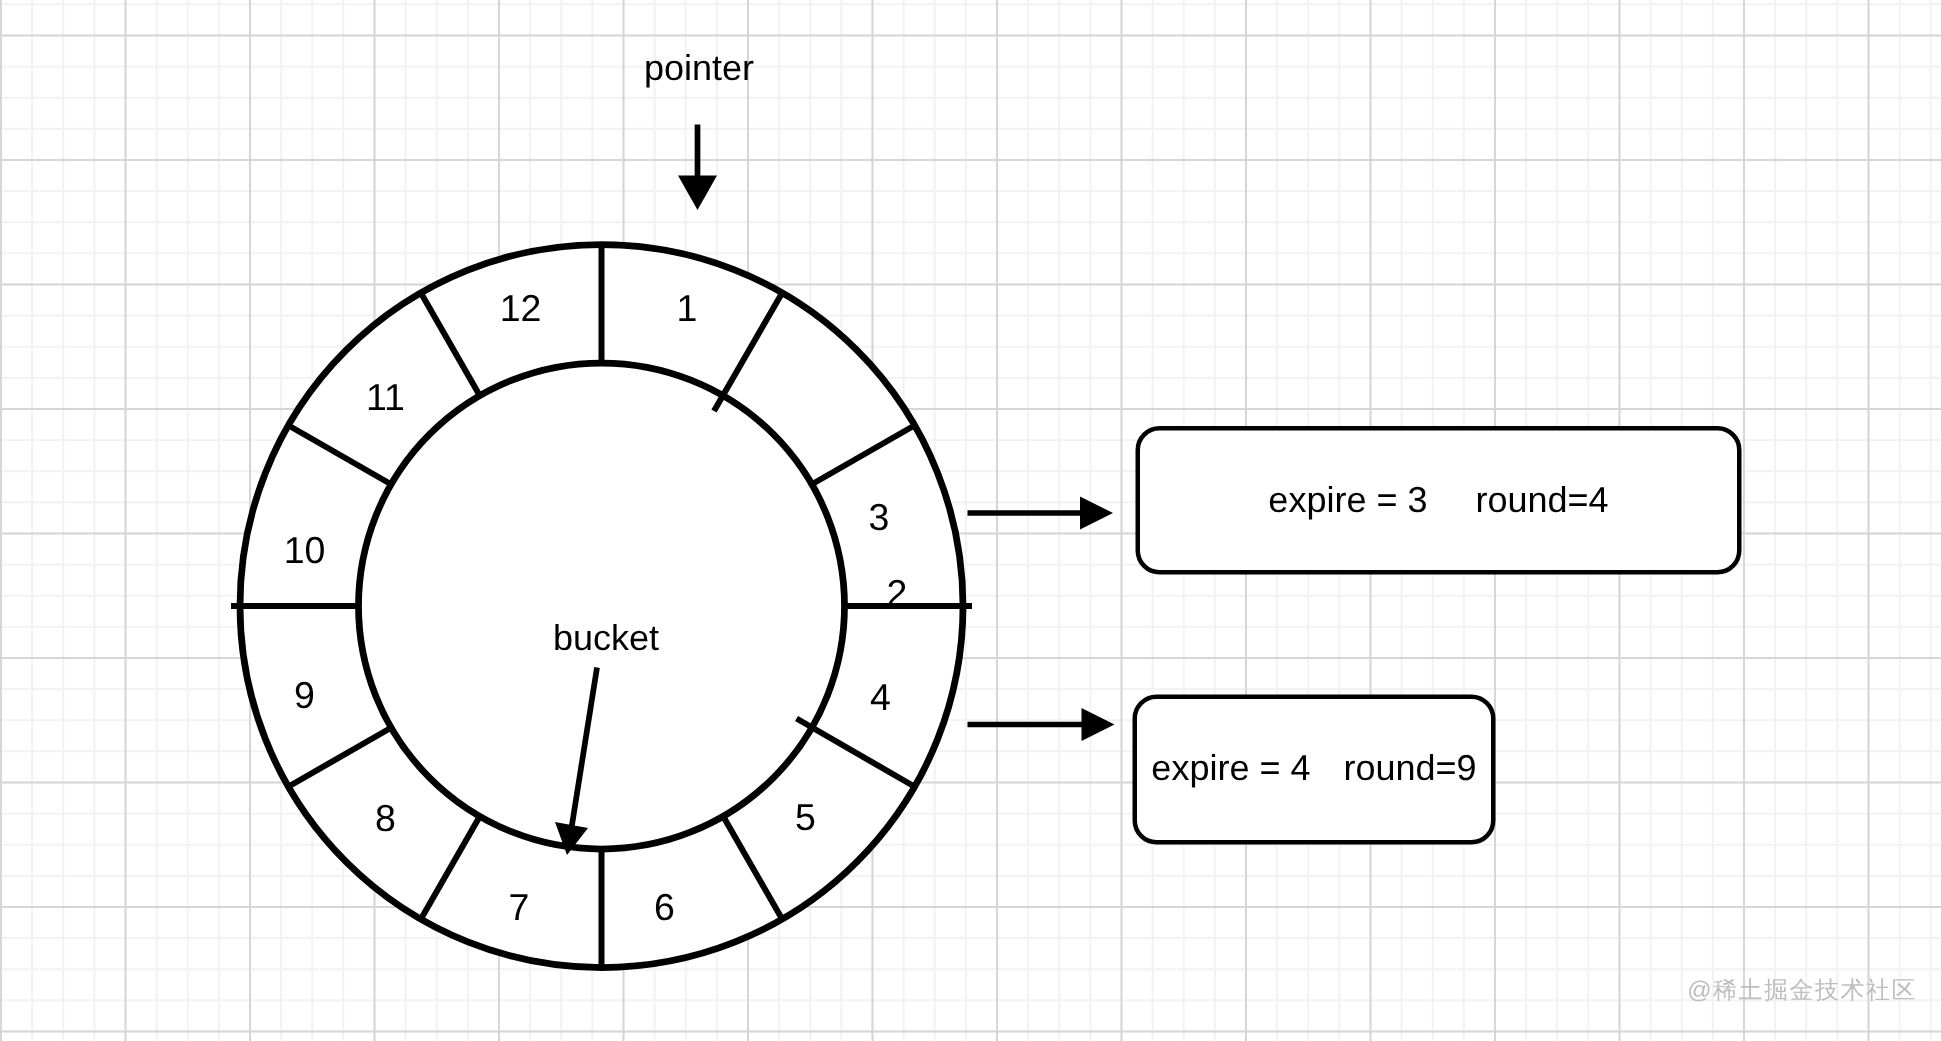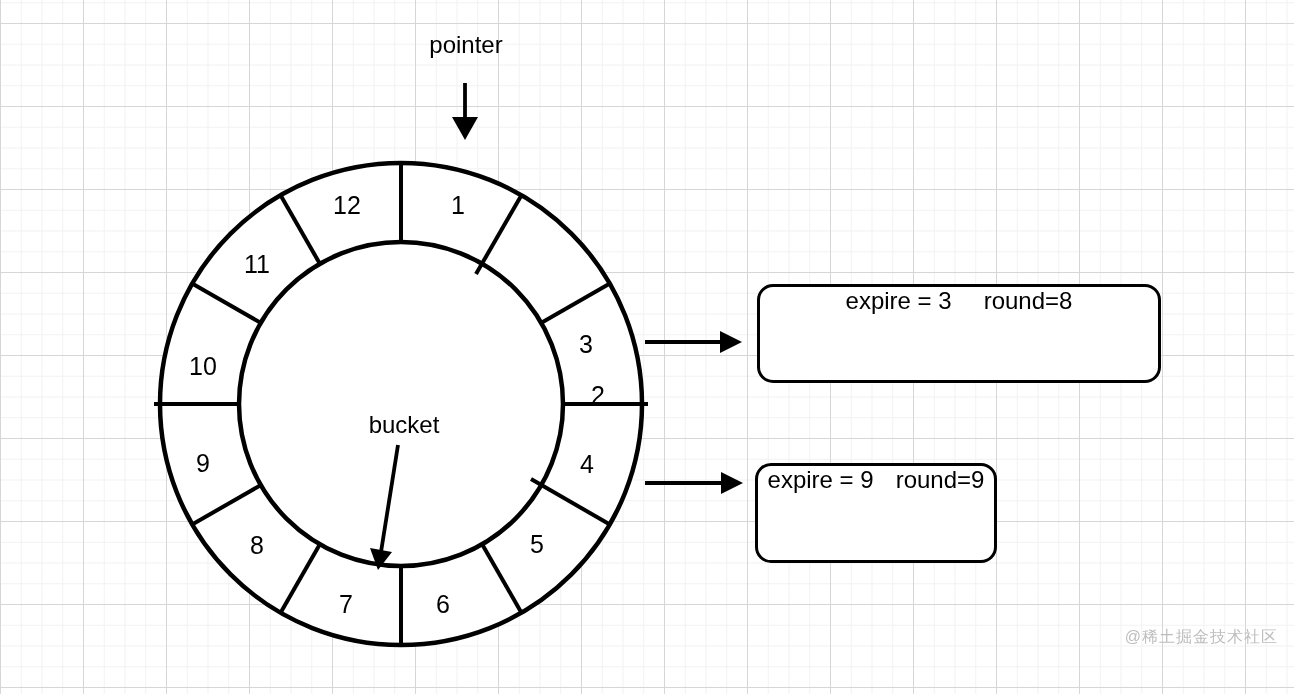--- a/index.html
+++ b/index.html
@@ -57,31 +57,32 @@
     font-size: 24px;
     text-anchor: middle;
   }
   .annotation-box {
     position: absolute;
     box-sizing: border-box;
     background: #ffffff;
     border: 3.5px solid #000000;
     border-radius: 16px;
     display: flex;
+    align-items: center;
     justify-content: center;
     font-size: 24px;
     color: #000000;
   }
   .annotation-box .part { white-space: nowrap; }
   #box1 { left: 757px; top: 284px; width: 404px; height: 99px; gap: 32px; }
   #box2 { left: 755px; top: 463px; width: 242px; height: 100px; gap: 22px; }
   .watermark {
     position: absolute;
     right: 16px;
-    top: 627px;
+    top: 650px;
     font-size: 16px;
     letter-spacing: 1px;
     color: #bdbdbd;
     white-space: nowrap;
     margin-left: 12px;
   }
 </style>
 </head>
 <body>
 
@@ -140,23 +141,23 @@
     </g>
 
     <g>
       <line class="arrow-shaft" x1="645" y1="483" x2="726" y2="483"></line>
       <polygon class="arrow-head" points="743,483 721,472 721,494"></polygon>
     </g>
   </svg>
 
   <div class="annotation-box" id="box1">
     <span class="part">expire = 3</span>
-    <span class="part">round=8</span>
+    <span class="part">round=4</span>
   </div>
 
   <div class="annotation-box" id="box2">
-    <span class="part">expire = 9</span>
+    <span class="part">expire = 4</span>
     <span class="part">round=9</span>
   </div>
 
   <div class="watermark">@稀土掘金技术社区</div>
 
 </div>
 
 </body></html>

